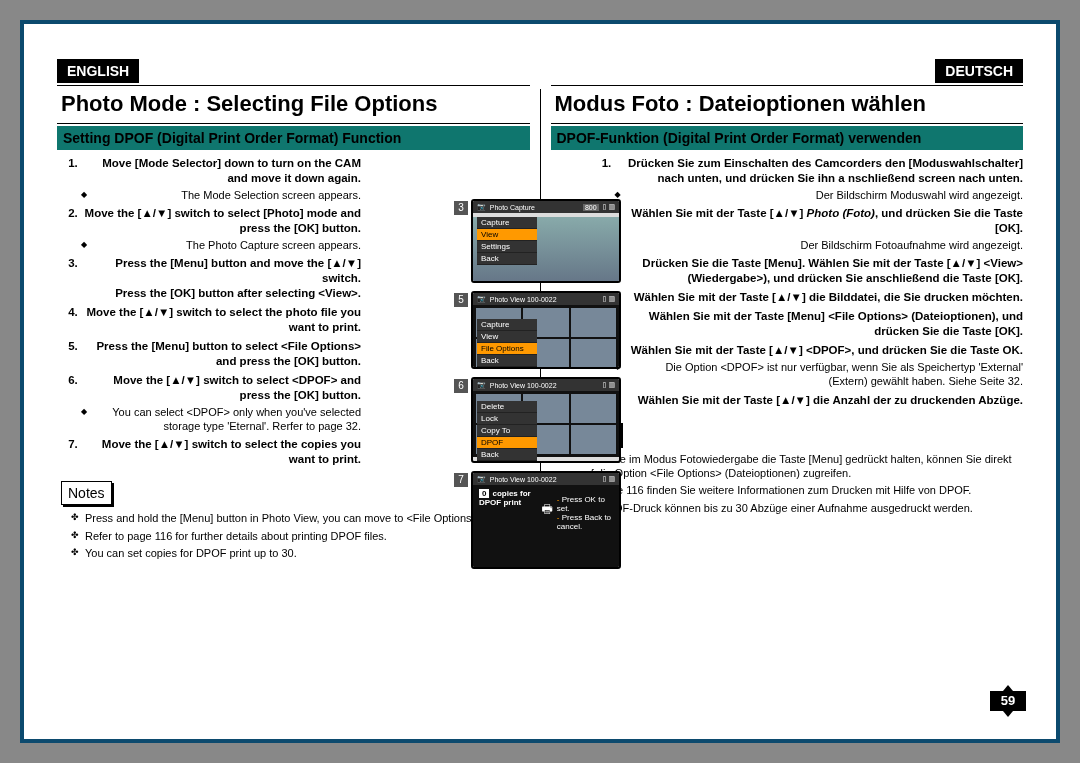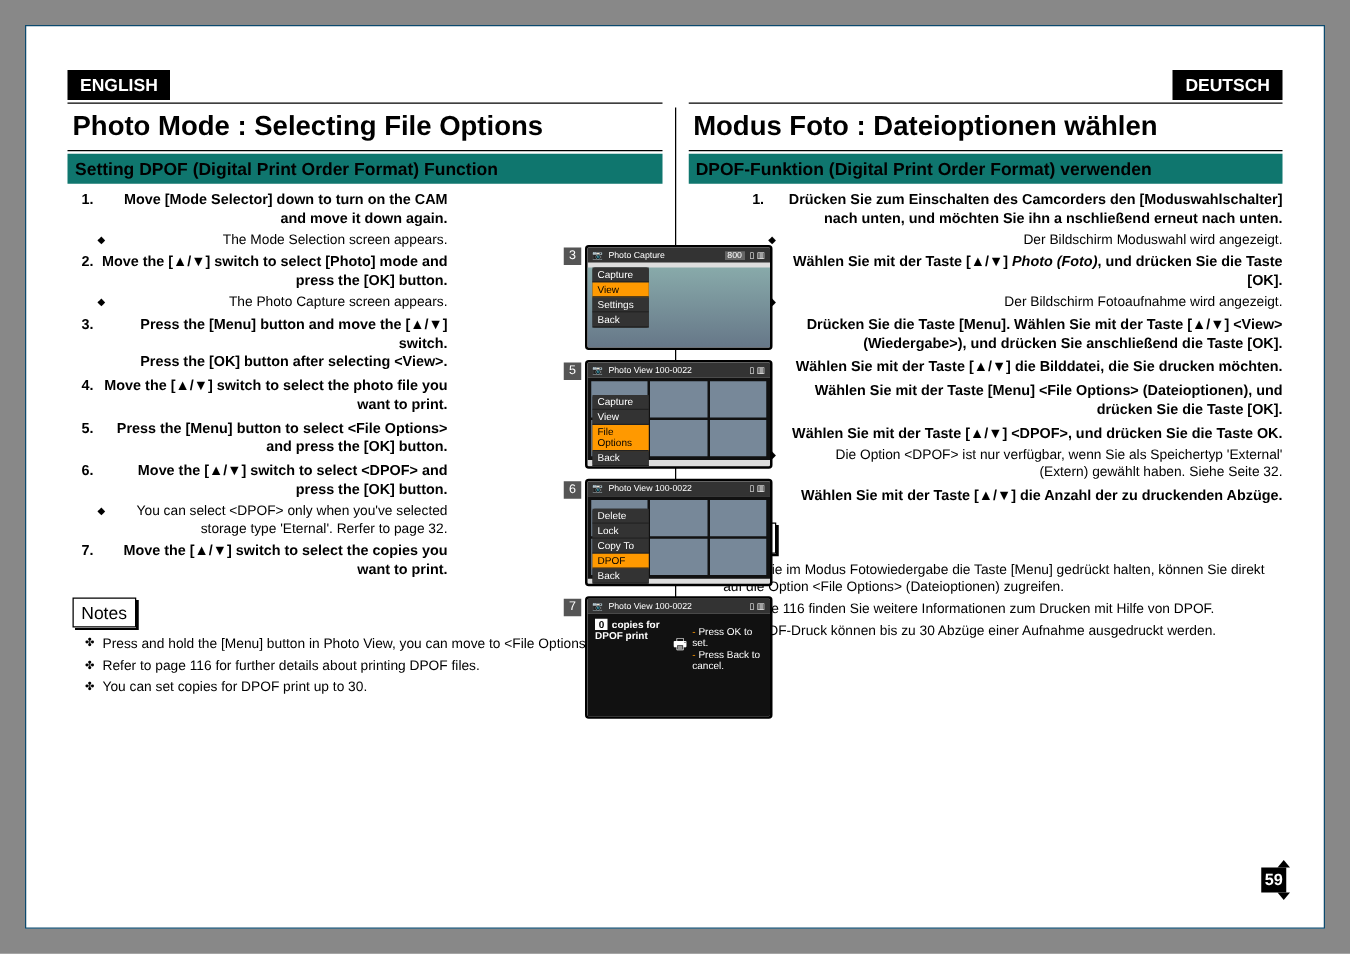--- a/index.html
+++ b/index.html
@@ -11,21 +11,21 @@
     justify-content: center;
     align-items: flex-start;
   }
   .page {
     width: 1040px;
     min-height: 723px;
     background: #fff;
     margin: 20px;
     padding: 35px 25px 25px 25px;
     box-sizing: border-box;
-    border: 1px solid #0c4a6e;
+    border: 4px solid #0c4a6e;
     position: relative;
   }
   .columns {
     display: flex;
     gap: 0;
     align-items: stretch;
   }
   .col {
     width: 50%;
     padding: 0 8px;
@@ -112,21 +112,21 @@
     content: "✤";
     position: absolute;
     left: -4px;
     font-size: 9px;
     top: 1px;
   }
   .page-num {
     position: absolute;
     bottom: 28px;
     right: 30px;
-    width: 20px;
+    width: 36px;
     height: 20px;
     background: #000;
     color: #fff;
     font-weight: bold;
     text-align: center;
     font-size: 13px;
     line-height: 20px;
   }
   .page-num::before,
   .page-num::after {
@@ -174,21 +174,21 @@
   .screen .bar {
     background: #333;
     padding: 2px 4px;
     display: flex;
     gap: 4px;
     align-items: center;
     font-size: 7px;
   }
   .screen .menu {
     background: #222;
-    width: 45px;
+    width: 60px;
     margin: 4px;
     border-radius: 2px;
     font-size: 8px;
   }
   .screen .menu div {
     background: #333;
     color: #fff;
     padding: 1px 4px;
     border-bottom: 1px solid #222;
   }
@@ -261,21 +261,21 @@
       </ul>
     </div>
 
     <div class="divider"></div>
 
     <div class="col col-right">
       <div class="lang-tag lang-right">DEUTSCH</div>
       <div class="title">Modus Foto : Dateioptionen wählen</div>
       <div class="subtitle">DPOF-Funktion (Digital Print Order Format) verwenden</div>
       <ol class="steps">
-        <li><span>Drücken Sie zum Einschalten des Camcorders den [Moduswahlschalter] nach unten, und möchten Sie ihn a nschließend erneut nach unten.</span>
+        <li><span>Drücken Sie zum Einschalten des Camcorders den [Moduswahlschalter] nach unten, und drücken Sie ihn a nschließend screen nach unten.</span>
           <div class="sub">Der Bildschirm Moduswahl wird angezeigt.</div></li>
         <li><span>Wählen Sie mit der Taste [▲/▼] </span><span class="italic">Photo (Foto)</span><span>, und drücken Sie die Taste [OK].</span>
           <div class="sub">Der Bildschirm Fotoaufnahme wird angezeigt.</div></li>
         <li><span>Drücken Sie die Taste [Menu]. Wählen Sie mit der Taste [▲/▼] &lt;View&gt; (Wiedergabe&gt;), und drücken Sie anschließend die Taste [OK].</span></li>
         <li><span>Wählen Sie mit der Taste [▲/▼] die Bilddatei, die Sie drucken möchten.</span></li>
         <li><span>Wählen Sie mit der Taste [Menu] &lt;File Options&gt; (Dateioptionen), und drücken Sie die Taste [OK].</span></li>
         <li><span>Wählen Sie mit der Taste [▲/▼] &lt;DPOF&gt;, und drücken Sie die Taste OK.</span>
           <div class="sub">Die Option &lt;DPOF&gt; ist nur verfügbar, wenn Sie als Speichertyp 'External' (Extern) gewählt haben. Siehe Seite 32.</div></li>
         <li><span>Wählen Sie mit der Taste [▲/▼] die Anzahl der zu druckenden Abzüge.</span></li>
       </ol>

